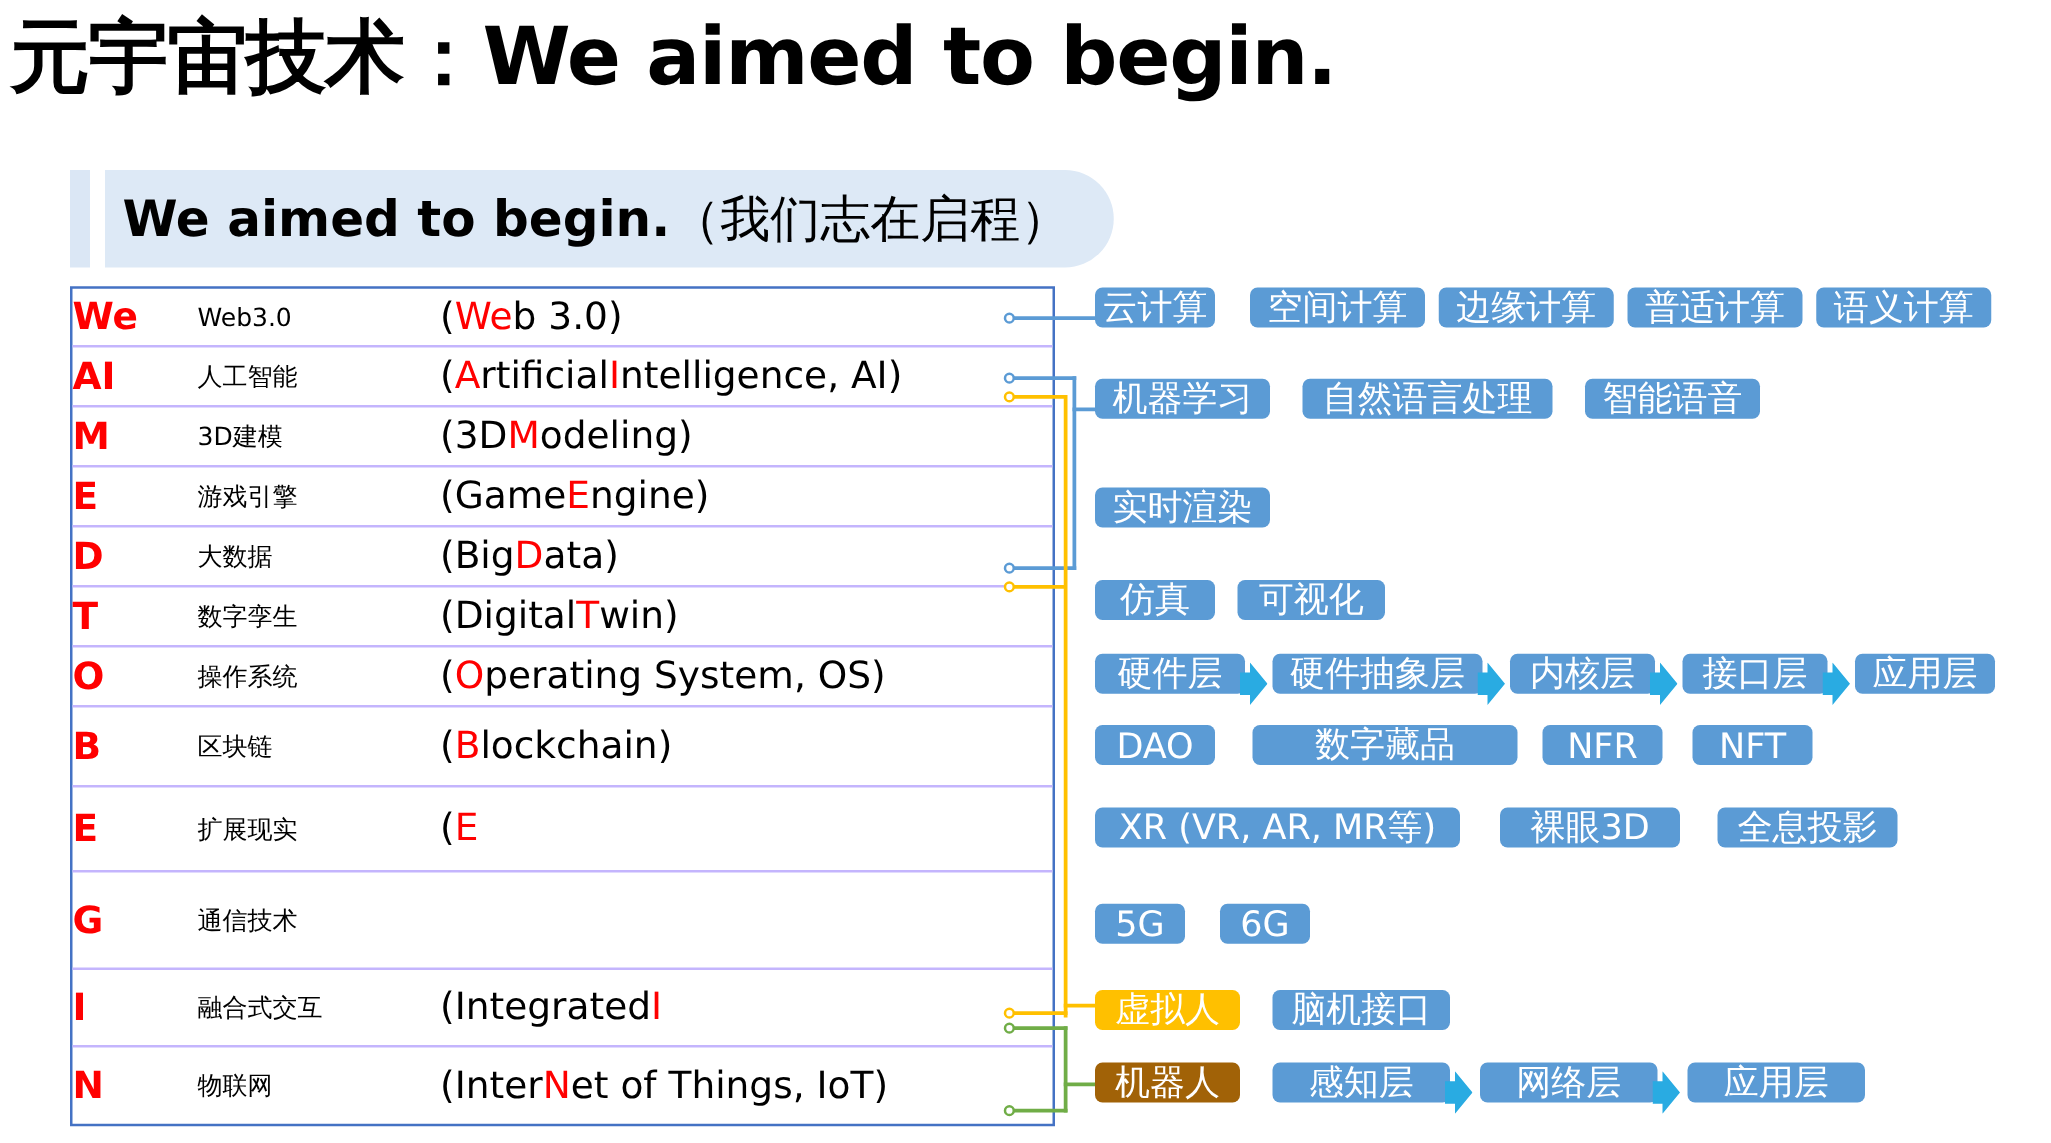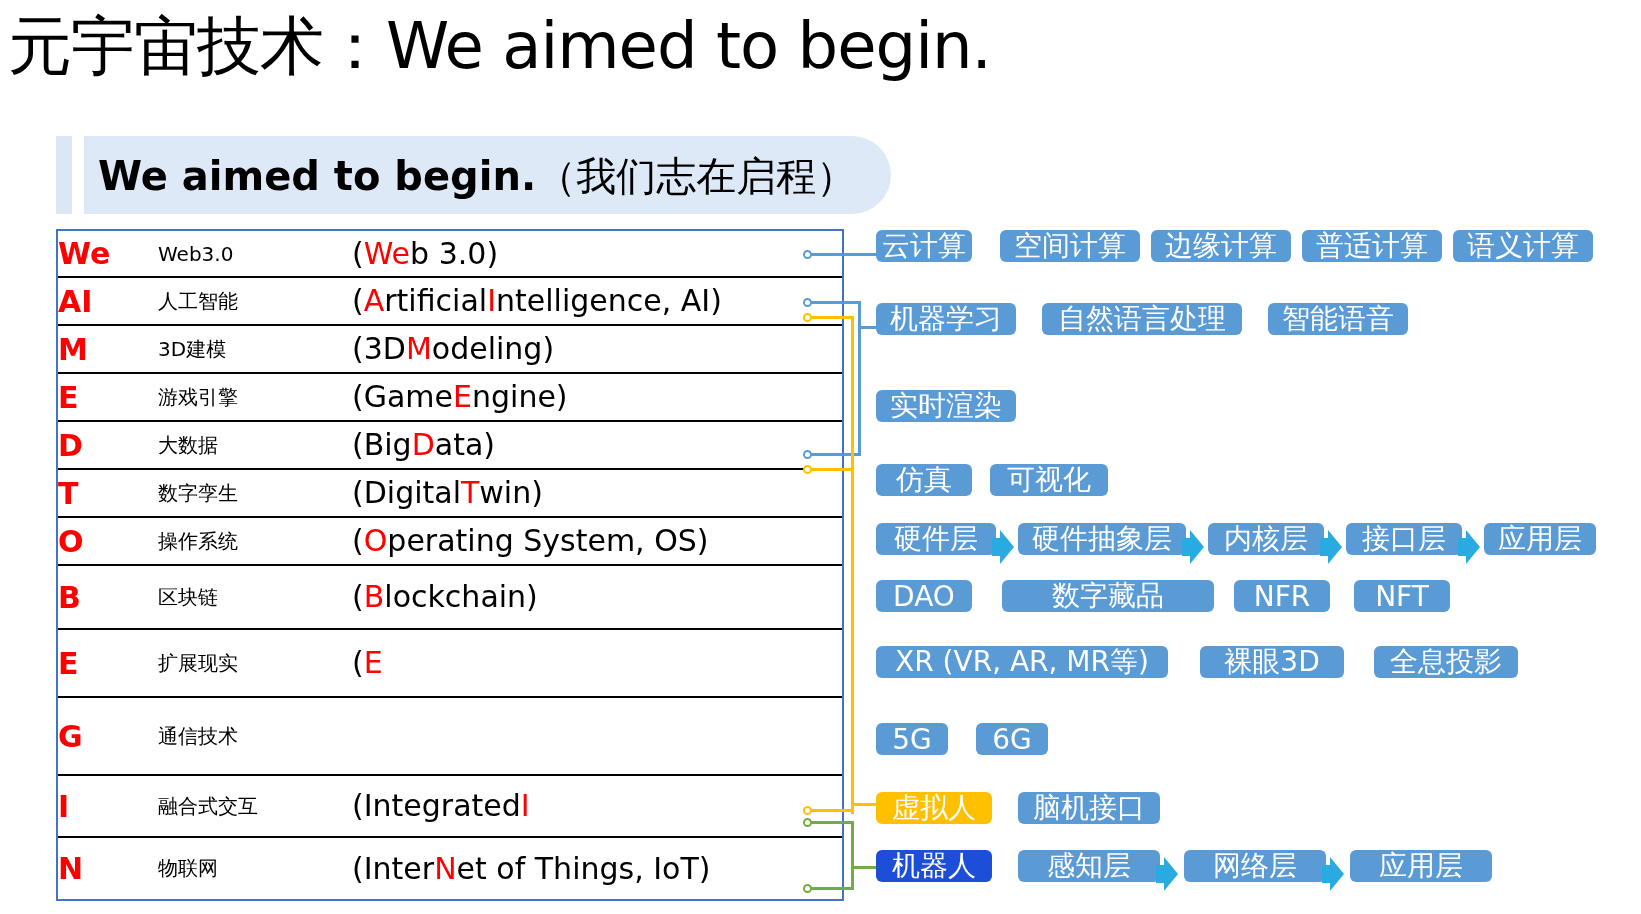--- a/index.html
+++ b/index.html
@@ -1,48 +1,48 @@
 <!DOCTYPE html>
 <html><head>
 <meta charset="utf-8">
 <style>
   html, body { margin: 0; padding: 0; background: #ffffff; }
   body { width: 1641px; height: 914px; position: relative; overflow: hidden;
          font-family: "DejaVu Sans", "Liberation Sans", sans-serif; color: #000; }
 
-  .title { position: absolute; left: 8px; top: 6px; font-size: 64px; font-weight: normal;
+  .title { position: absolute; left: 8px; top: 6px; font-size: 64px; font-weight: bold;
            letter-spacing: -1px; line-height: 80px; white-space: nowrap; }
 
   .subtitle-bar { position: absolute; left: 56px; top: 136px; width: 835px; height: 78px; }
   .subtitle-bar .accent { position: absolute; left: 0; top: 0; width: 16px; height: 78px; background: #dbe7f5; }
   .subtitle-bar .pill { position: absolute; left: 28px; top: 0; width: 807px; height: 78px;
                         background: #dde9f6; border-radius: 0 40px 40px 0; }
   .subtitle-text { position: absolute; left: 98px; top: 148px; font-size: 40px; line-height: 56px; white-space: nowrap; }
   .subtitle-text .en { font-weight: bold; }
   .subtitle-text .zh { font-weight: normal; }
 
   .table { position: absolute; left: 56px; top: 229px; width: 788px; height: 672px;
            border: 2px solid #4472c4; box-sizing: border-box; }
-  .row { position: absolute; left: 0; width: 784px; border-bottom: 2px solid #000000; box-sizing: border-box; }
+  .row { position: absolute; left: 0; width: 784px; border-bottom: 2px solid #c4b5fd; box-sizing: border-box; }
   .row:last-child { border-bottom: none; }
   .row .abbr { position: absolute; left: 0; width: 110px; text-align: center; color: #ff0000;
                font-weight: bold; font-size: 30px; }
   .row .zh { position: absolute; left: 100px; font-size: 20px; white-space: nowrap; }
   .row .en { position: absolute; left: 294px; font-size: 30px; white-space: nowrap; line-height: 38px; }
   .row .en .hl { color: #ff0000; }
   .row .cell { display: flex; align-items: center; height: 100%; }
 
   .dot { position: absolute; width: 9px; height: 9px; border-radius: 50%; background: #fff; box-sizing: border-box; }
   .hline, .vline { position: absolute; }
 
   .tag { position: absolute; height: 32px; border-radius: 6px; background: #5b9bd5; color: #fff;
          font-size: 28px; display: flex; align-items: center; justify-content: center; white-space: nowrap;
          box-sizing: border-box; padding: 0 10px; }
   .tag.yellow { background: #ffc000; }
-  .tag.green { background: #1d4ed8; }
+  .tag.green { background: #a16207; }
   .arrow-shape { position: absolute; }
 </style>
 </head>
 <body>
 
 <div class="title">元宇宙技术：We aimed to begin.</div>
 
 <div class="subtitle-bar">
   <div class="accent"></div>
   <div class="pill"></div>

